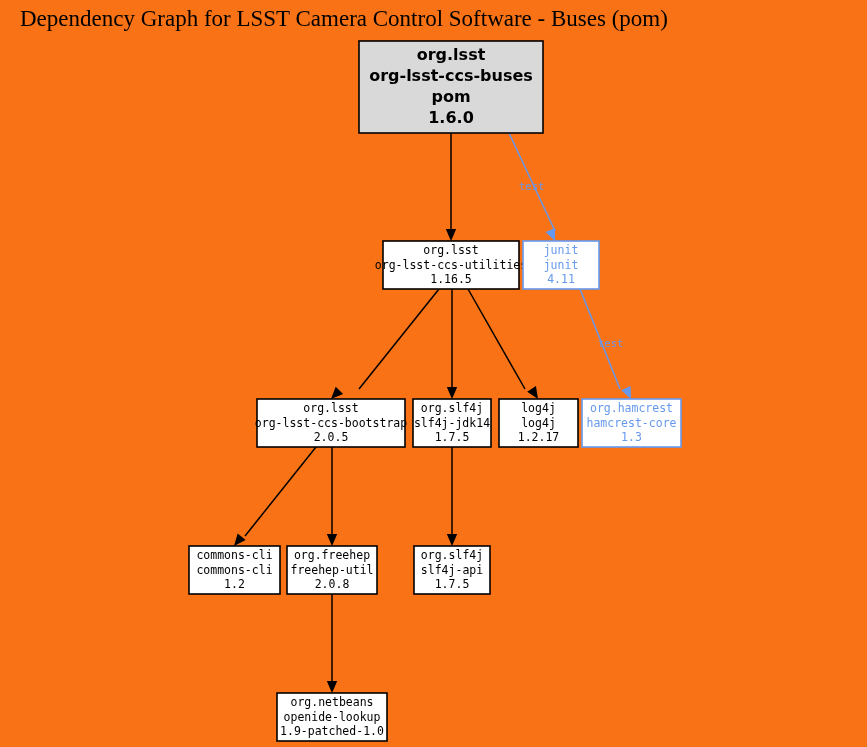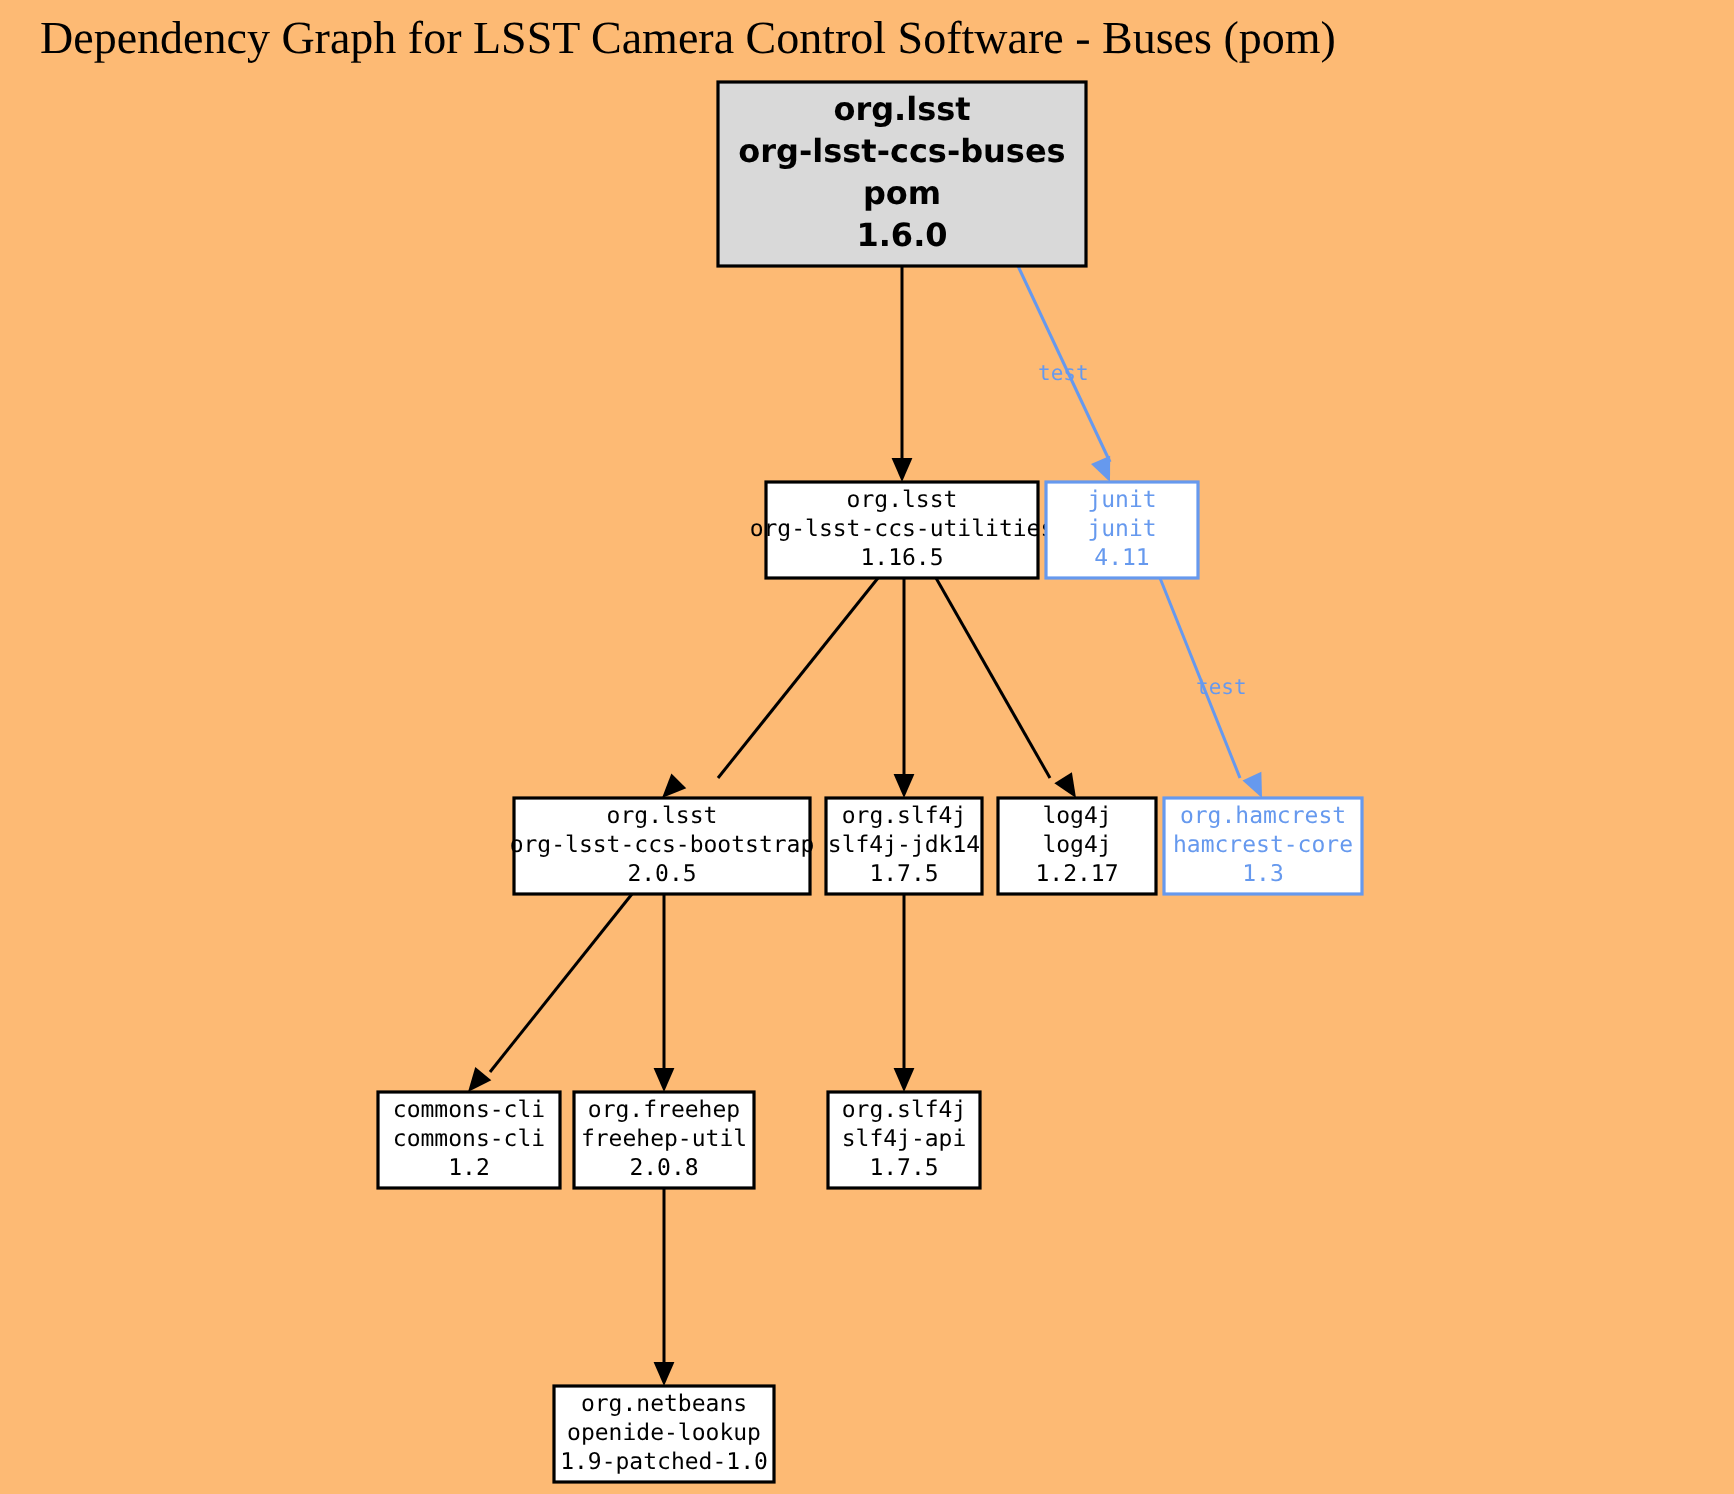--- a/index.html
+++ b/index.html
@@ -10,21 +10,21 @@
   body {
     width: 867px;
     height: 747px;
     overflow: hidden;
     font-family: "Liberation Sans", sans-serif;
   }
   #graph-root {
     position: relative;
     width: 867px;
     height: 747px;
-    background: #fdba74;
+    background: #f97316;
   }
   #graph-svg {
     position: absolute;
     top: 0;
     left: 0;
     width: 867px;
     height: 747px;
   }
   .graph-title {
     font-family: "Liberation Serif", "DejaVu Serif", serif;

